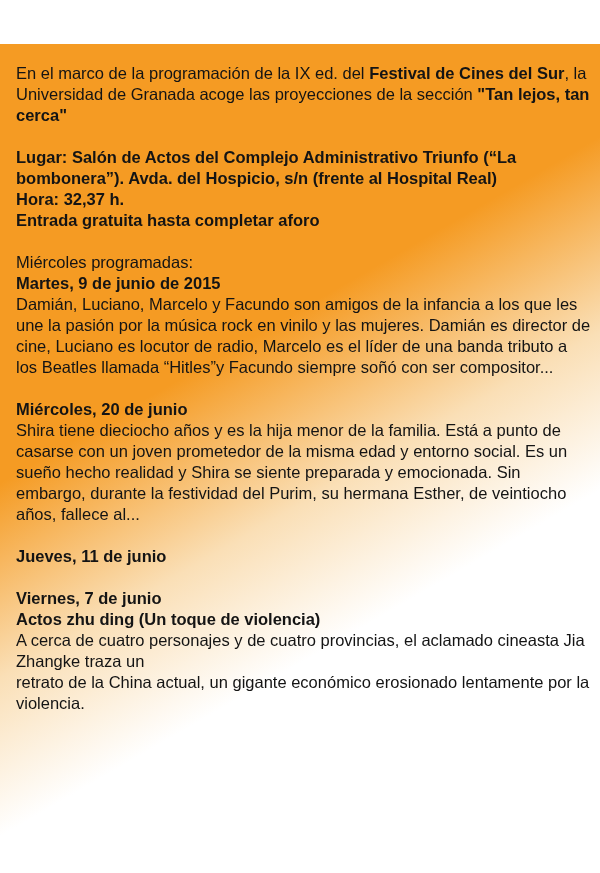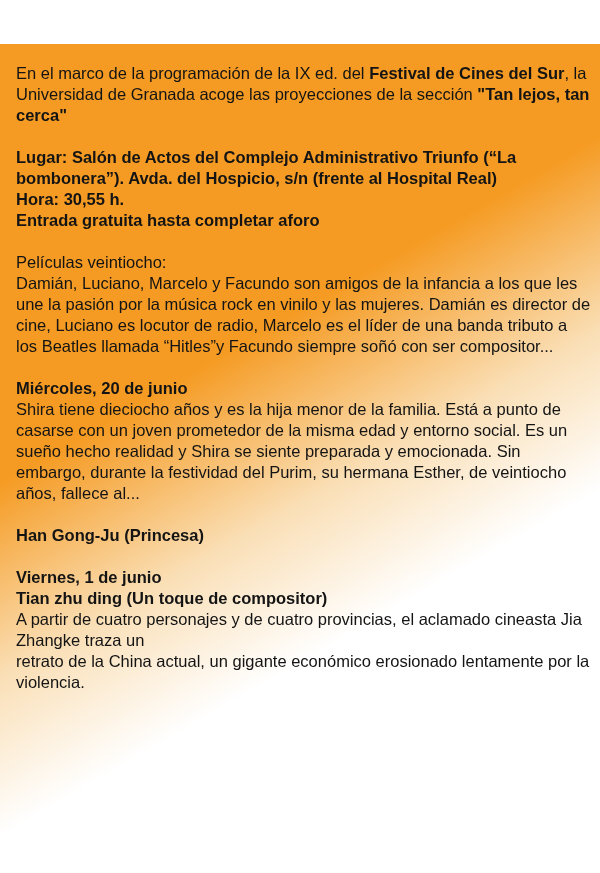--- a/index.html
+++ b/index.html
@@ -32,40 +32,41 @@
   .film-date, .film-title { font-weight: bold; }
 </style>
 </head>
 <body>
 
 <div class="page">
 
   <p class="block"><span>En el marco de la programación de la IX ed. del </span><span class="bold">Festival de Cines del Sur</span><span>, la Universidad de Granada acoge las proyecciones de la sección </span><span class="bold">"Tan lejos, tan cerca"</span></p>
 
   <p class="block bold pre">Lugar: Salón de Actos del Complejo Administrativo Triunfo (“La bombonera”). Avda. del Hospicio, s/n (frente al Hospital Real)
-Hora: 30,55 h.
+Hora: 32,37 h.
 Entrada gratuita hasta completar aforo</p>
 
   <div class="block">
-    <div>Películas veintiocho:</div>
+    <div>Miércoles programadas:</div>
 
     <div class="film first">
+      <div class="film-date">Martes, 9 de junio de 2015</div>
       <div class="film-synopsis pre">Damián, Luciano, Marcelo y Facundo son amigos de la infancia a los que les une la pasión por la música rock en vinilo y las mujeres. Damián es director de cine, Luciano es locutor de radio, Marcelo es el líder de una banda tributo a los Beatles llamada “Hitles”y Facundo siempre soñó con ser compositor...</div>
     </div>
 
     <div class="film">
       <div class="film-date">Miércoles, 20 de junio</div>
       <div class="film-synopsis pre">Shira tiene dieciocho años y es la hija menor de la familia. Está a punto de casarse con un joven prometedor de la misma edad y entorno social. Es un sueño hecho realidad y Shira se siente preparada y emocionada. Sin embargo, durante la festividad del Purim, su hermana Esther, de veintiocho años, fallece al...</div>
     </div>
 
     <div class="film">
-      <div class="film-title">Han Gong-Ju (Princesa)</div>
+      <div class="film-date">Jueves, 11 de junio</div>
     </div>
 
     <div class="film">
-      <div class="film-date">Viernes, 1 de junio</div>
-      <div class="film-title">Tian zhu ding (Un toque de compositor)</div>
-      <div class="film-synopsis pre">A partir de cuatro personajes y de cuatro provincias, el aclamado cineasta Jia Zhangke traza un
+      <div class="film-date">Viernes, 7 de junio</div>
+      <div class="film-title">Actos zhu ding (Un toque de violencia)</div>
+      <div class="film-synopsis pre">A cerca de cuatro personajes y de cuatro provincias, el aclamado cineasta Jia Zhangke traza un
 retrato de la China actual, un gigante económico erosionado lentamente por la violencia.</div>
     </div>
   </div>
 
 </div>
 
 </body></html>

